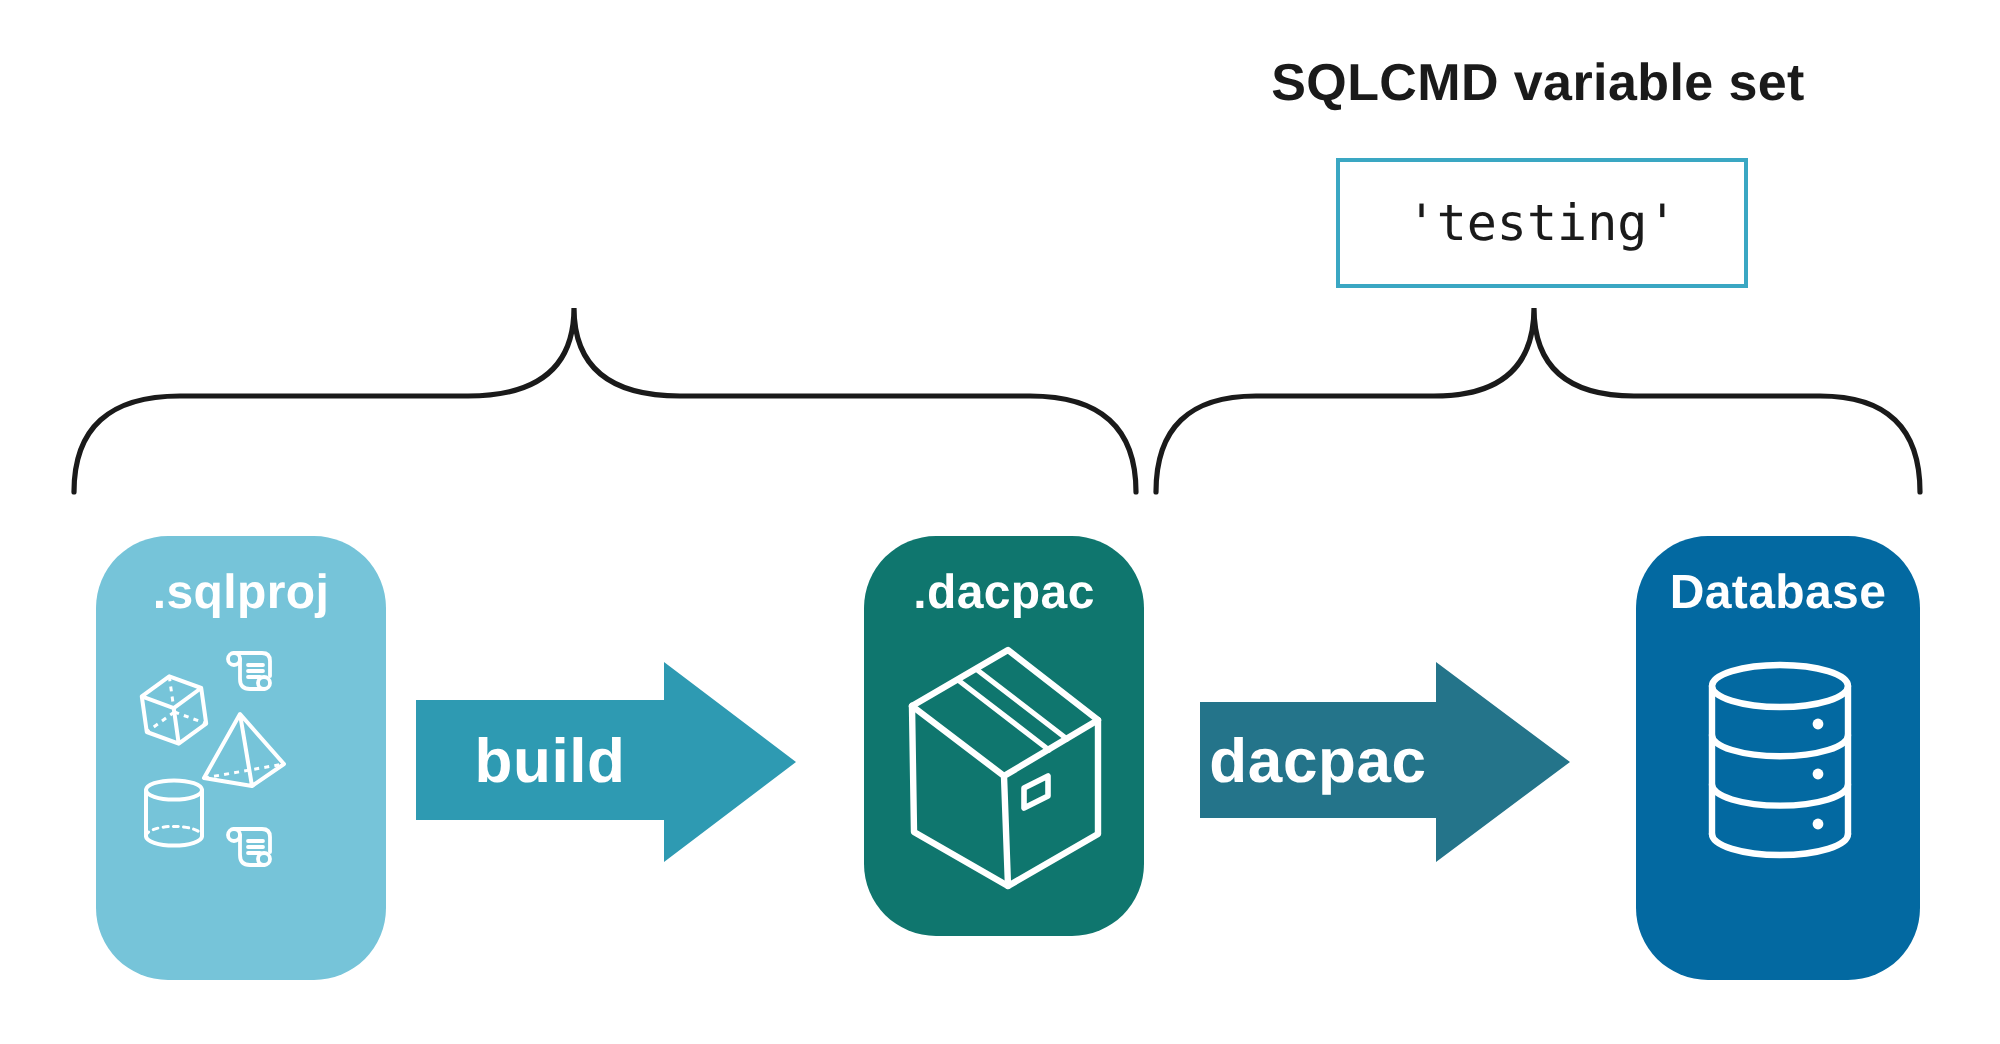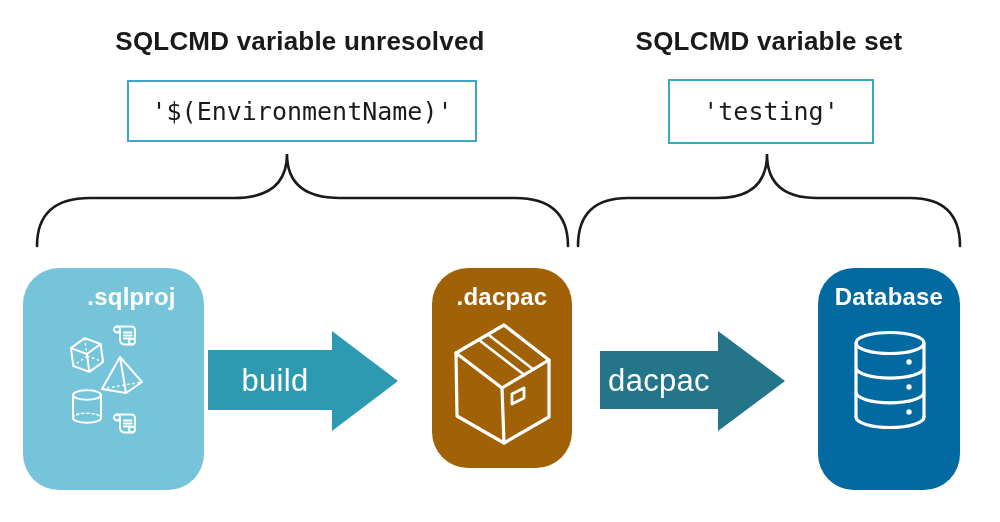--- a/index.html
+++ b/index.html
@@ -20,43 +20,39 @@
   }
   .codebox.c1{left:127px;top:80px;width:346px;height:58px;}
   .codebox.c2{left:668px;top:79px;width:202px;height:61px;}
   .braces{position:absolute;left:0;top:145px;}
   .stage{
     position:absolute;top:268px;border-radius:36px;
   }
   .stage .stage-title{
     text-align:center;margin-top:15px;font-size:24px;font-weight:700;color:#fff;letter-spacing:.2px;
   }
-  .stage.sqlproj{left:23px;width:145px;height:222px;background:#76c4d9;padding-left:36px;}
-  .stage.dacpac{left:432px;width:140px;height:200px;background:#a16207;}
+  .stage.sqlproj{left:48px;width:145px;height:222px;background:#76c4d9;}
+  .stage.dacpac{left:432px;width:140px;height:200px;background:#0f766e;}
   .stage.database{left:818px;width:142px;height:222px;background:#0369a1;}
   .stage-icon{position:absolute;}
   .arrow-svg{position:absolute;top:330px;}
   .arrow-label{
     position:absolute;top:352px;height:58px;display:flex;align-items:center;justify-content:center;
-    color:#fff;font-size:31px;font-weight:400;letter-spacing:.3px;
+    color:#fff;font-size:31px;font-weight:700;letter-spacing:.3px;
   }
   .arrow-label.build{left:213px;width:124px;}
   .arrow-label.deploy{left:598px;width:122px;}
 </style>
 </head>
 <body>
 
 <div class="canvas">
 
-  <div class="heading h1">SQLCMD variable unresolved</div>
   <div class="heading h2">SQLCMD variable set</div>
 
-  <div class="codebox c1">
-    <span>'$(EnvironmentName)'</span>
-  </div>
   <div class="codebox c2">
     <span>'testing'</span>
   </div>
 
   <svg class="braces" width="1000" height="110" viewBox="0 0 1000 110">
     <g fill="none" stroke="#1a1a1a" stroke-width="2.6" stroke-linecap="round">
       <path d="M37 101 Q37 53 90 53 L234 53 Q287 53 287 9 Q287 53 340 53 L515 53 Q568 53 568 101"></path>
       <path d="M578 101 Q578 53 628 53 L717 53 Q767 53 767 9 Q767 53 817 53 L910 53 Q960 53 960 101"></path>
     </g>
   </svg>

